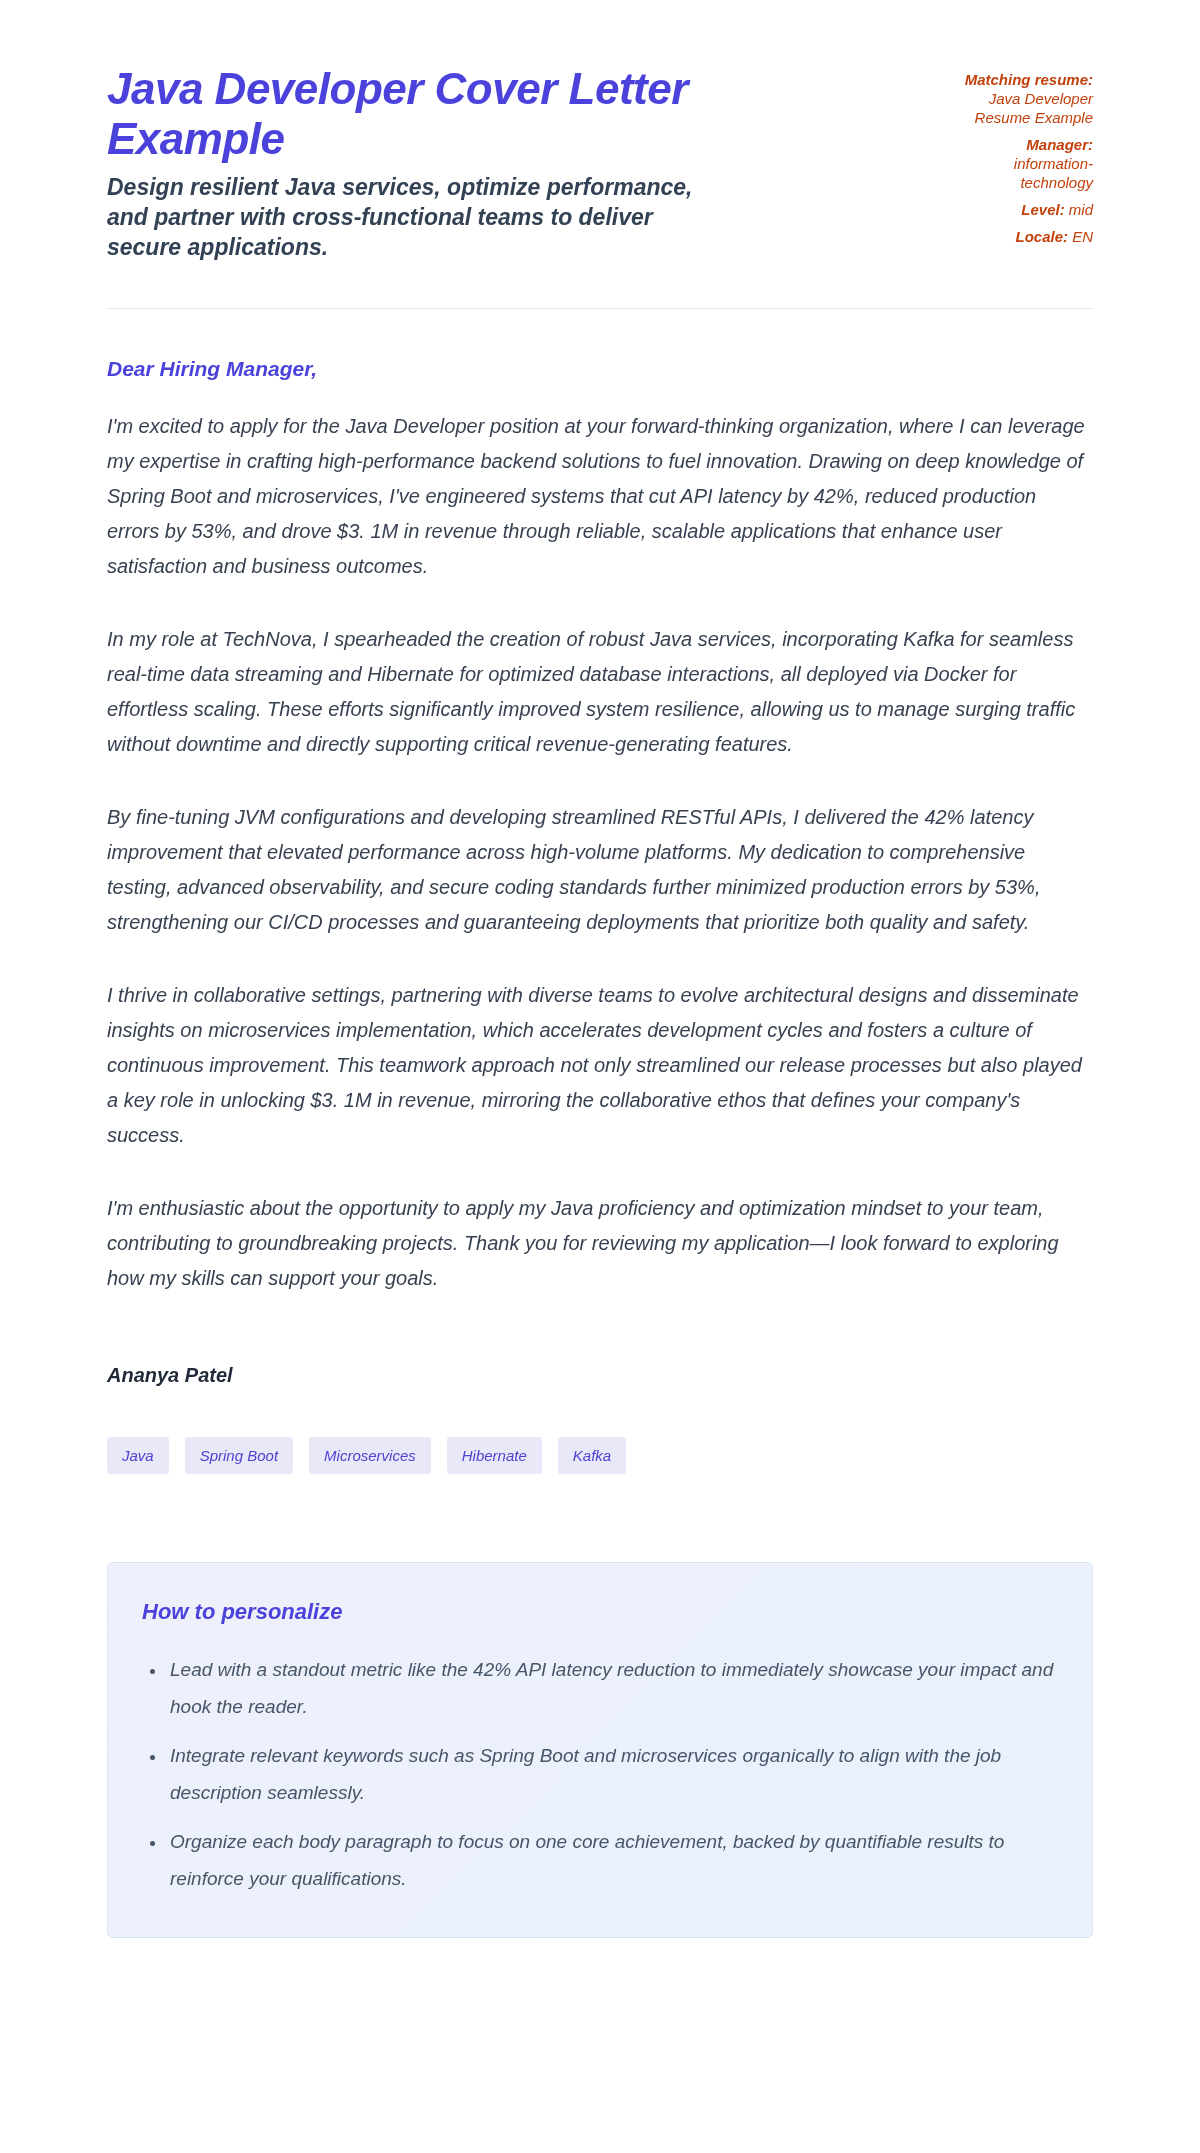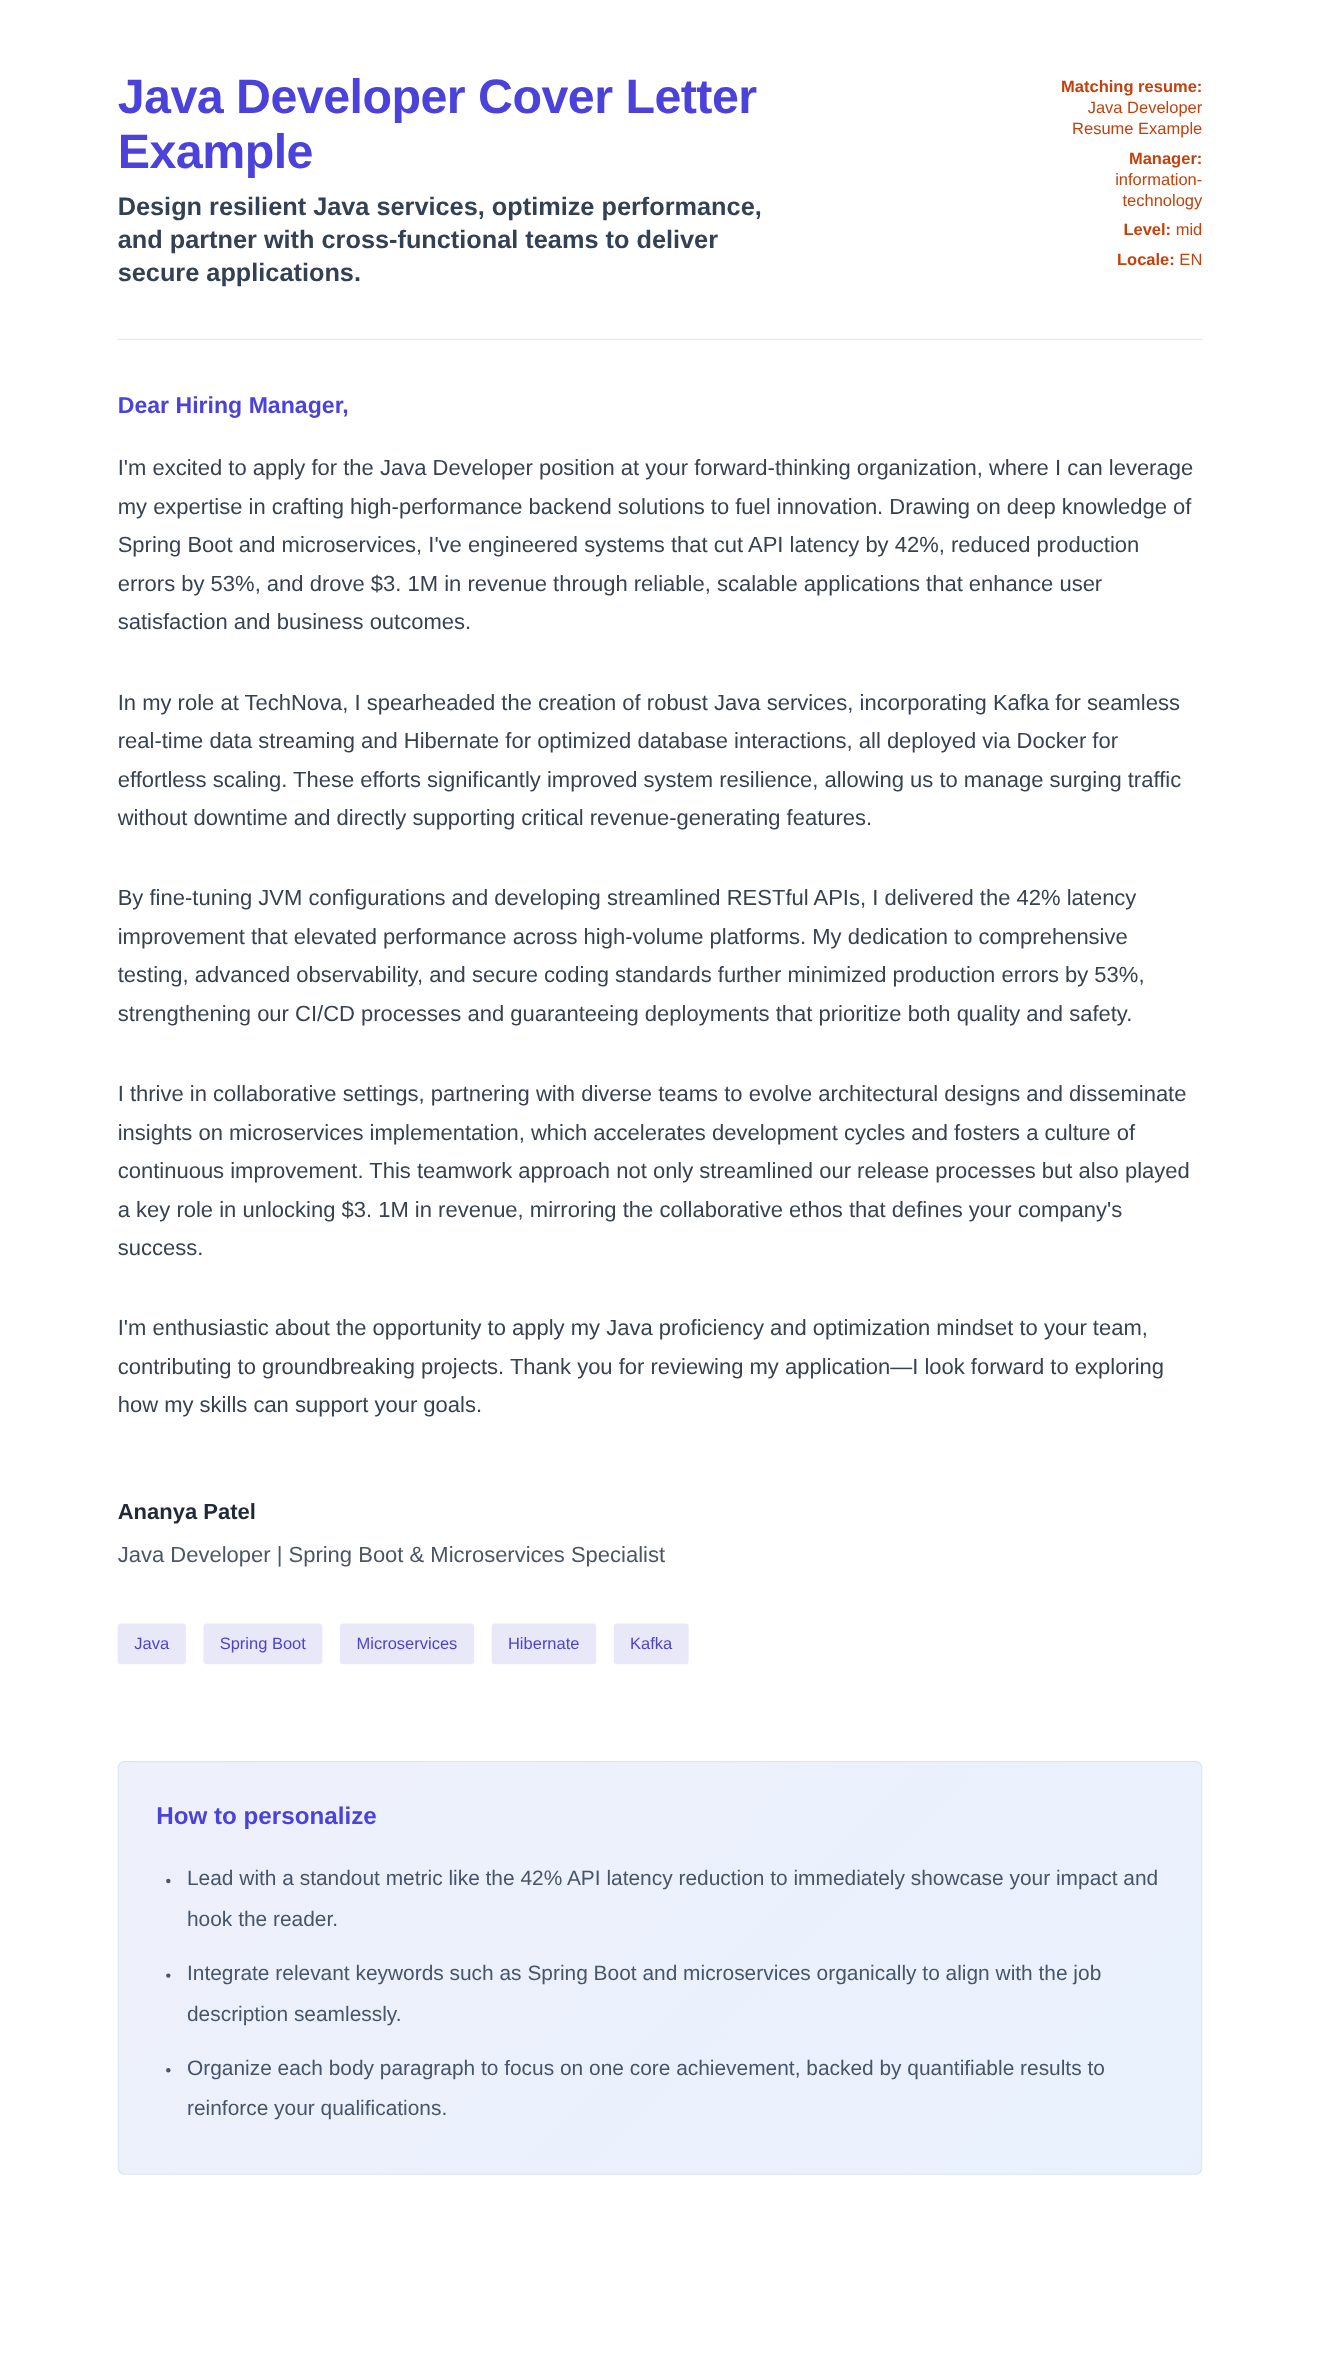--- a/index.html
+++ b/index.html
@@ -8,20 +8,21 @@
     font-family: "Liberation Sans", "DejaVu Sans", sans-serif;
     color: #374151;
     -webkit-font-smoothing: antialiased;
   }
   .page {
     width: 1200px;
     min-height: 2153px;
     margin: 0 auto;
     background: #ffffff;
     padding: 64px 107px 70px 107px;
+    font-style: italic;
   }
 
   
   .header {
     display: flex;
     justify-content: space-between;
     align-items: flex-start;
   }
   .header-left { flex: 1 1 auto; max-width: 780px; }
   h1.title {
@@ -170,21 +171,20 @@
   <main class="letter">
     <p class="greeting">Dear Hiring Manager,</p>
 
     <p class="para">I'm excited to apply for the Java Developer position at your forward-thinking organization, where I can leverage my expertise in crafting high-performance backend solutions to fuel innovation. Drawing on deep knowledge of Spring Boot and microservices, I've engineered systems that cut API latency by 42%, reduced production errors by 53%, and drove $3. 1M in revenue through reliable, scalable applications that enhance user satisfaction and business outcomes.</p>
     <p class="para">In my role at TechNova, I spearheaded the creation of robust Java services, incorporating Kafka for seamless real-time data streaming and Hibernate for optimized database interactions, all deployed via Docker for effortless scaling. These efforts significantly improved system resilience, allowing us to manage surging traffic without downtime and directly supporting critical revenue-generating features.</p>
     <p class="para">By fine-tuning JVM configurations and developing streamlined RESTful APIs, I delivered the 42% latency improvement that elevated performance across high-volume platforms. My dedication to comprehensive testing, advanced observability, and secure coding standards further minimized production errors by 53%, strengthening our CI/CD processes and guaranteeing deployments that prioritize both quality and safety.</p>
     <p class="para">I thrive in collaborative settings, partnering with diverse teams to evolve architectural designs and disseminate insights on microservices implementation, which accelerates development cycles and fosters a culture of continuous improvement. This teamwork approach not only streamlined our release processes but also played a key role in unlocking $3. 1M in revenue, mirroring the collaborative ethos that defines your company's success.</p>
     <p class="para">I'm enthusiastic about the opportunity to apply my Java proficiency and optimization mindset to your team, contributing to groundbreaking projects. Thank you for reviewing my application—I look forward to exploring how my skills can support your goals.</p>
 
     <p class="sig-name">Ananya Patel</p>
-    <p class="sig-role">Java Developer | Spring Boot &amp; Microservices Specialist</p>
 
     <div class="tags">
       <span class="tag">Java</span>
       <span class="tag">Spring Boot</span>
       <span class="tag">Microservices</span>
       <span class="tag">Hibernate</span>
       <span class="tag">Kafka</span>
     </div>
 
     <section class="tips">

